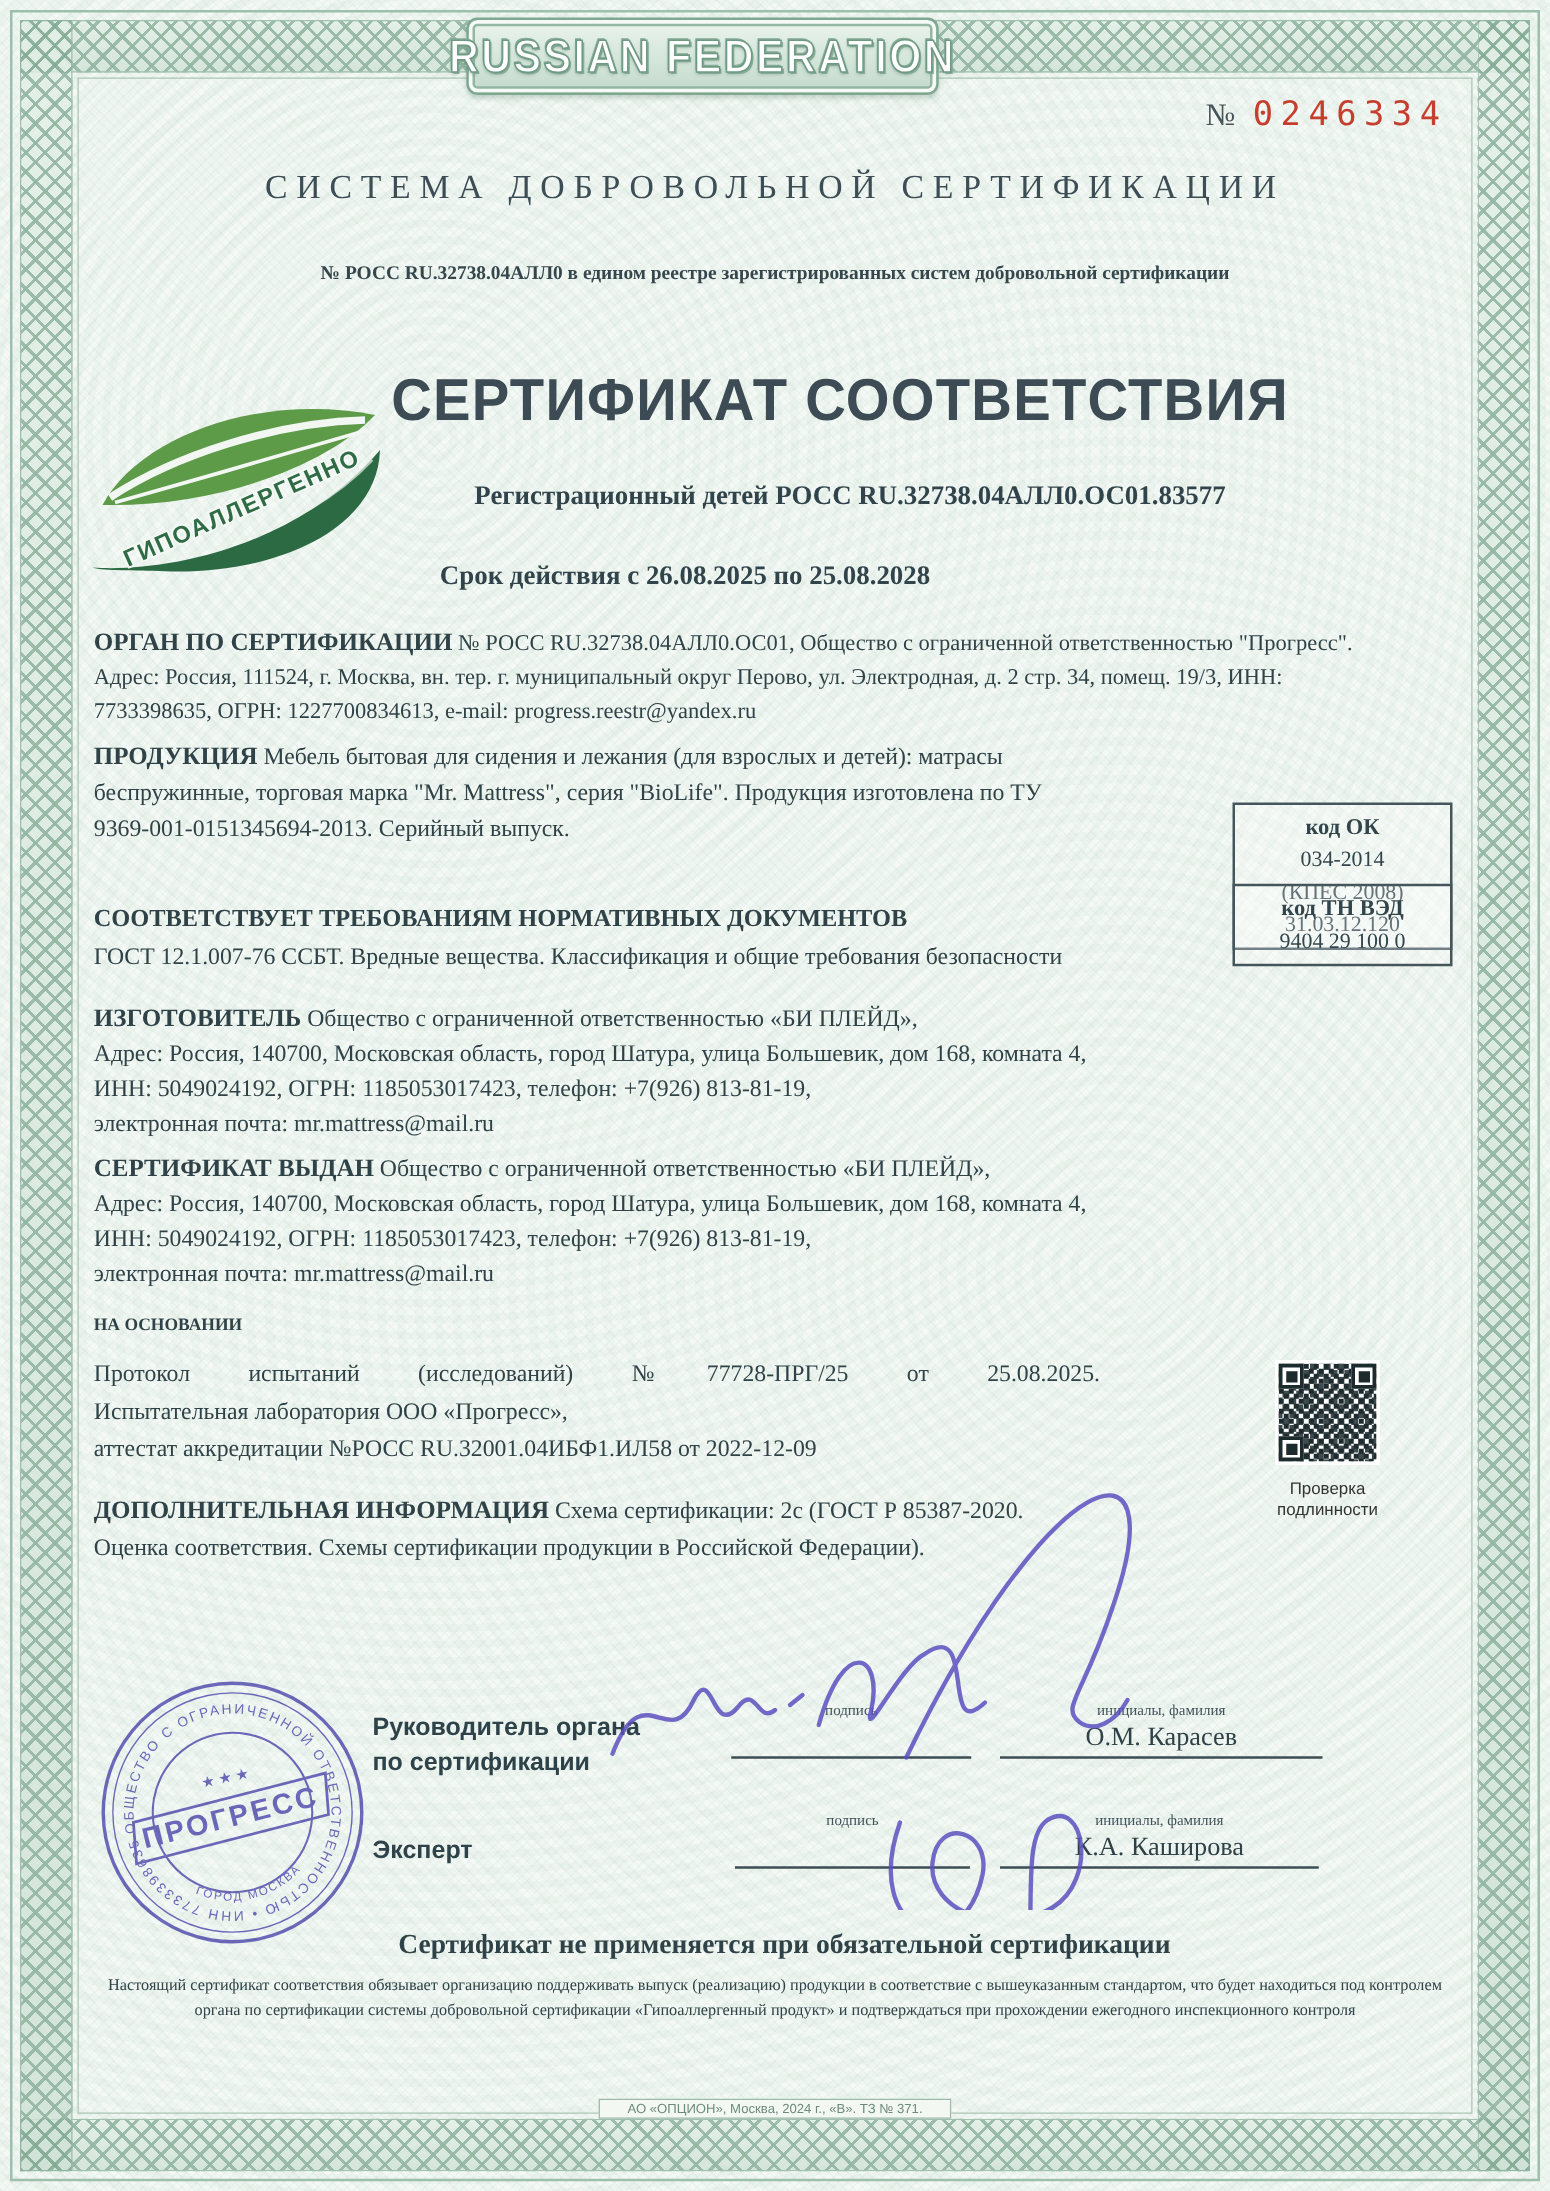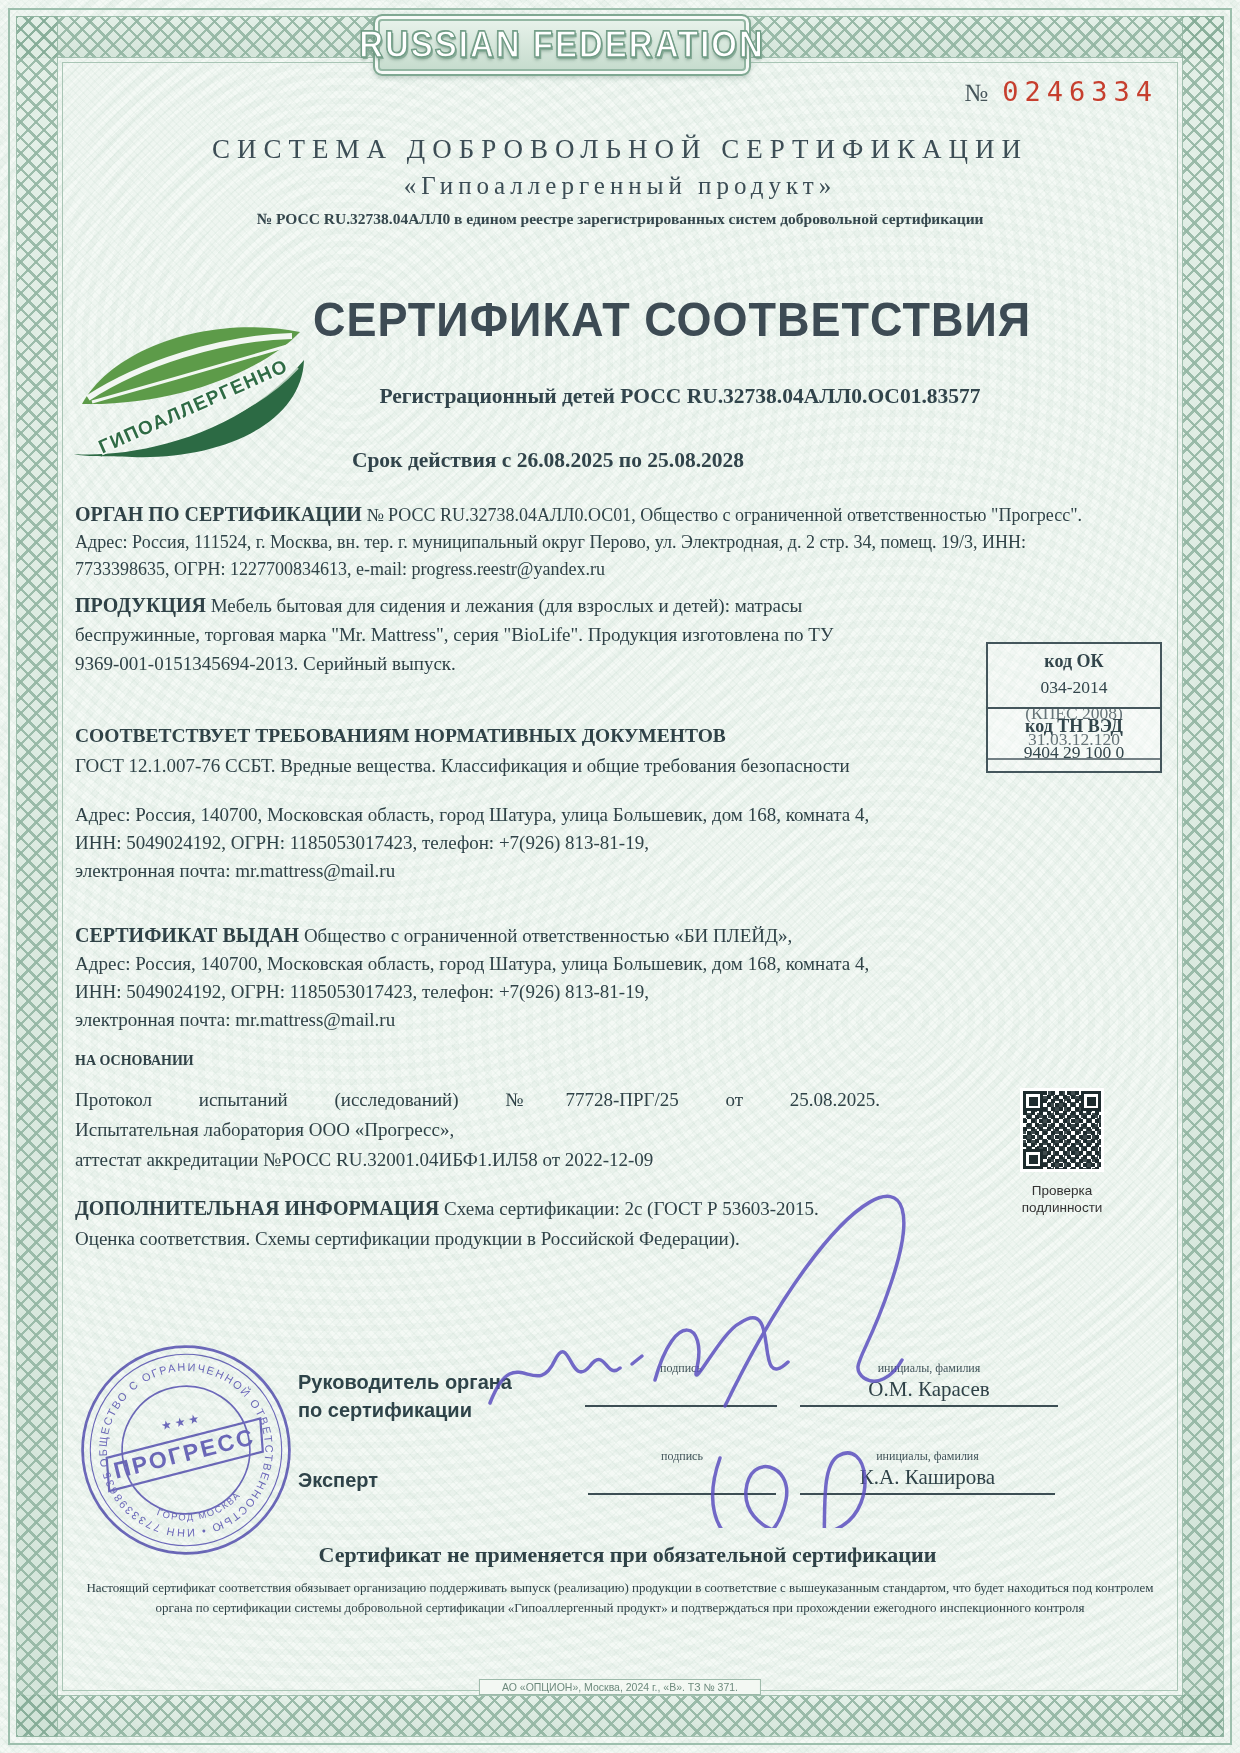--- a/index.html
+++ b/index.html
@@ -110,21 +110,20 @@
   <div class="band band-right"></div>
   <div class="inner-line"></div>
 
   <div class="banner">
     <span class="banner-text">RUSSIAN FEDERATION</span>
   </div>
   <div class="serial">
     <span class="pfx">№</span><span class="num">0246334</span>
   </div>
   <div class="sys1">СИСТЕМА ДОБРОВОЛЬНОЙ СЕРТИФИКАЦИИ</div>
-  <div class="sys2">«Гипоаллергенный продукт»</div>
   <div class="sys3">№ РОСС RU.32738.04АЛЛ0 в едином реестре зарегистрированных систем добровольной сертификации</div>
 
   <div class="logo">
     <svg viewBox="0 0 250 150" width="250" height="150">
       <path d="M14 96 C 44 40, 142 6, 232 24 C 196 62, 110 98, 14 96 Z" fill="#5d9b49"></path>
       <path d="M20 90 C 72 56, 152 30, 224 28" stroke="#f2f7f2" stroke-width="6" fill="none"></path>
       <path d="M24 94 C 88 76, 172 52, 226 36" stroke="#f2f7f2" stroke-width="3" fill="none"></path>
       <path d="M6 146 C 60 150, 168 132, 236 52 C 234 116, 152 152, 64 149 C 38 148, 16 149, 6 146 Z" fill="#2c6a44"></path>
       <path d="M10 143 C 70 142, 170 124, 230 60" stroke="#eaf2ea" stroke-width="2" fill="none" opacity=".7"></path>
       <text x="128" y="104" transform="rotate(-24 128 104)" text-anchor="middle" font-family="Liberation Sans, sans-serif" font-size="19" font-weight="700" letter-spacing="1.5" fill="#2f6b45" stroke="#f4f9f5" stroke-width="3" paint-order="stroke">ГИПОАЛЛЕРГЕННО</text>
@@ -147,20 +146,21 @@
   </div>
 
   <p class="para sec-conform"><span class="lbl">СООТВЕТСТВУЕТ ТРЕБОВАНИЯМ НОРМАТИВНЫХ ДОКУМЕНТОВ</span><span>ГОСТ 12.1.007-76 ССБТ. Вредные вещества. Классификация и общие требования безопасности</span></p>
 
   <div class="code-box box-tnved">
     <div class="lbl">код ТН ВЭД</div>
     <div>9404 29 100 0</div>
   </div>
 
   <div class="para sec-manufacturer">
+    <div><span class="lbl">ИЗГОТОВИТЕЛЬ</span> <span>Общество с ограниченной ответственностью «БИ ПЛЕЙД»,</span></div>
     <div>Адрес: Россия, 140700, Московская область, город Шатура, улица Большевик, дом 168, комната 4,</div>
     <div>ИНН: 5049024192, ОГРН: 1185053017423, телефон: +7(926) 813-81-19,</div>
     <div>электронная почта: mr.mattress@mail.ru</div>
   </div>
 
   <div class="para sec-issued">
     <div><span class="lbl">СЕРТИФИКАТ ВЫДАН</span> <span>Общество с ограниченной ответственностью «БИ ПЛЕЙД»,</span></div>
     <div>Адрес: Россия, 140700, Московская область, город Шатура, улица Большевик, дом 168, комната 4,</div>
     <div>ИНН: 5049024192, ОГРН: 1185053017423, телефон: +7(926) 813-81-19,</div>
     <div>электронная почта: mr.mattress@mail.ru</div>
@@ -176,21 +176,21 @@
   <div class="qr-wrap">
     <div class="qr">
       <span class="qr-mod"></span>
       <span class="finder f-tl"></span>
       <span class="finder f-tr"></span>
       <span class="finder f-bl"></span>
     </div>
     <div class="qr-caption">Проверка подлинности</div>
   </div>
 
-  <p class="para sec-additional"><span class="lbl">ДОПОЛНИТЕЛЬНАЯ ИНФОРМАЦИЯ</span> <span>Схема сертификации: 2с (ГОСТ Р 53603-2015. Оценка соответствия. Схемы сертификации продукции в Российской Федерации).</span></p>
+  <p class="para sec-additional"><span class="lbl">ДОПОЛНИТЕЛЬНАЯ ИНФОРМАЦИЯ</span> <span>Схема сертификации: 2с (ГОСТ Р 85387-2020. Оценка соответствия. Схемы сертификации продукции в Российской Федерации).</span></p>
 
   <div class="stamp">
     <svg viewBox="0 0 200 200" width="220" height="220">
       <defs>
         <path id="ringPath" d="M100,100 m-72,0 a72,72 0 1,1 144,0 a72,72 0 1,1 -144,0"></path>
         <path id="botPath" d="M40,128 a68,68 0 0,0 120,0"></path>
       </defs>
       <circle cx="100" cy="100" r="94" fill="none" stroke="#5a52bb" stroke-width="2.5"></circle>
       <circle cx="100" cy="100" r="87" fill="none" stroke="#5a52bb" stroke-width="1"></circle>
       <circle cx="100" cy="100" r="58" fill="none" stroke="#5a52bb" stroke-width="1.5"></circle>

